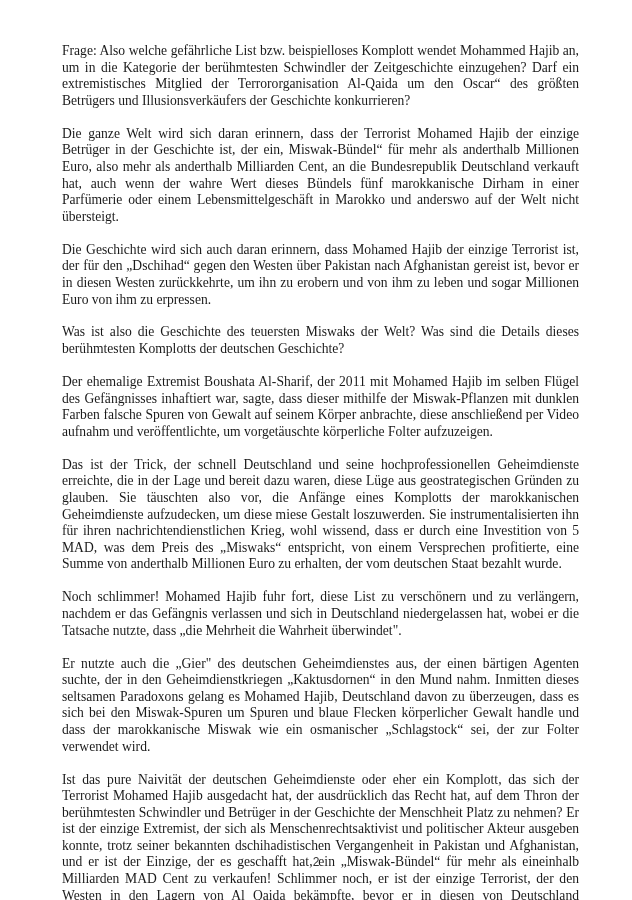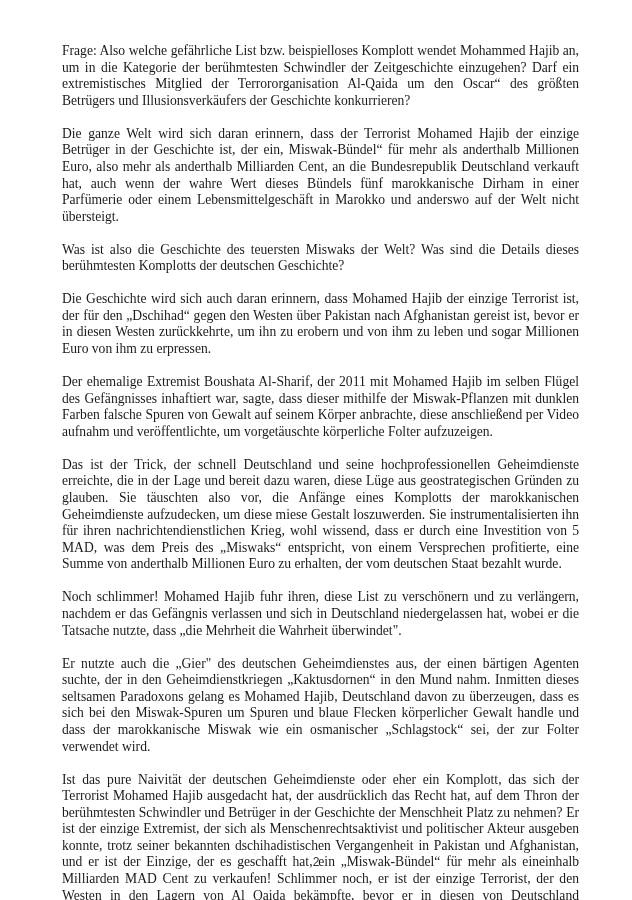--- a/index.html
+++ b/index.html
@@ -47,22 +47,22 @@
     color: #333333;
   }
 </style>
 </head>
 <body>
 
 <div class="page">
   <div class="text-body">
     <p>Frage: Also welche gefährliche List bzw. beispielloses Komplott wendet Mohammed Hajib an, um in die Kategorie der berühmtesten Schwindler der Zeitgeschichte einzugehen? Darf ein extremistisches Mitglied der Terrororganisation Al-Qaida um den Oscar“ des größten Betrügers und Illusionsverkäufers der Geschichte konkurrieren?</p>
     <p>Die ganze Welt wird sich daran erinnern, dass der Terrorist Mohamed Hajib der einzige Betrüger in der Geschichte ist, der ein, Miswak-Bündel“ für mehr als anderthalb Millionen Euro, also mehr als anderthalb Milliarden Cent, an die Bundesrepublik Deutschland verkauft hat, auch wenn der wahre Wert dieses Bündels fünf marokkanische Dirham in einer Parfümerie oder einem Lebensmittelgeschäft in Marokko und anderswo auf der Welt nicht übersteigt.</p>
+    <p>Die Geschichte wird sich auch daran erinnern, dass Mohamed Hajib der einzige Terrorist ist, der für den „Dschihad“ gegen den Westen über Pakistan nach Afghanistan gereist ist, bevor er in diesen Westen zurückkehrte, um ihn zu erobern und von ihm zu leben und sogar Millionen Euro von ihm zu erpressen.</p>
     <p>Was ist also die Geschichte des teuersten Miswaks der Welt? Was sind die Details dieses berühmtesten Komplotts der deutschen Geschichte?</p>
-    <p>Die Geschichte wird sich auch daran erinnern, dass Mohamed Hajib der einzige Terrorist ist, der für den „Dschihad“ gegen den Westen über Pakistan nach Afghanistan gereist ist, bevor er in diesen Westen zurückkehrte, um ihn zu erobern und von ihm zu leben und sogar Millionen Euro von ihm zu erpressen.</p>
     <p>Der ehemalige Extremist Boushata Al-Sharif, der 2011 mit Mohamed Hajib im selben Flügel des Gefängnisses inhaftiert war, sagte, dass dieser mithilfe der Miswak-Pflanzen mit dunklen Farben falsche Spuren von Gewalt auf seinem Körper anbrachte, diese anschließend per Video aufnahm und veröffentlichte, um vorgetäuschte körperliche Folter aufzuzeigen.</p>
     <p>Das ist der Trick, der schnell Deutschland und seine hochprofessionellen Geheimdienste erreichte, die in der Lage und bereit dazu waren, diese Lüge aus geostrategischen Gründen zu glauben. Sie täuschten also vor, die Anfänge eines Komplotts der marokkanischen Geheimdienste aufzudecken, um diese miese Gestalt loszuwerden. Sie instrumentalisierten ihn für ihren nachrichtendienstlichen Krieg, wohl wissend, dass er durch eine Investition von 5 MAD, was dem Preis des „Miswaks“ entspricht, von einem Versprechen profitierte, eine Summe von anderthalb Millionen Euro zu erhalten, der vom deutschen Staat bezahlt wurde.</p>
-    <p>Noch schlimmer! Mohamed Hajib fuhr ihren, diese List zu verschönern und zu verlängern, nachdem er das Gefängnis verlassen und sich in Deutschland niedergelassen hat, wobei er die Tatsache nutzte, dass „die Mehrheit die Wahrheit überwindet".</p>
+    <p>Noch schlimmer! Mohamed Hajib fuhr fort, diese List zu verschönern und zu verlängern, nachdem er das Gefängnis verlassen und sich in Deutschland niedergelassen hat, wobei er die Tatsache nutzte, dass „die Mehrheit die Wahrheit überwindet".</p>
     <p>Er nutzte auch die „Gier" des deutschen Geheimdienstes aus, der einen bärtigen Agenten suchte, der in den Geheimdienstkriegen „Kaktusdornen“ in den Mund nahm. Inmitten dieses seltsamen Paradoxons gelang es Mohamed Hajib, Deutschland davon zu überzeugen, dass es sich bei den Miswak-Spuren um Spuren und blaue Flecken körperlicher Gewalt handle und dass der marokkanische Miswak wie ein osmanischer „Schlagstock“ sei, der zur Folter verwendet wird.</p>
     <p>Ist das pure Naivität der deutschen Geheimdienste oder eher ein Komplott, das sich der Terrorist Mohamed Hajib ausgedacht hat, der ausdrücklich das Recht hat, auf dem Thron der berühmtesten Schwindler und Betrüger in der Geschichte der Menschheit Platz zu nehmen? Er ist der einzige Extremist, der sich als Menschenrechtsaktivist und politischer Akteur ausgeben konnte, trotz seiner bekannten dschihadistischen Vergangenheit in Pakistan und Afghanistan, und er ist der Einzige, der es geschafft hat, ein „Miswak-Bündel“ für mehr als eineinhalb Milliarden MAD Cent zu verkaufen! Schlimmer noch, er ist der einzige Terrorist, der den Westen in den Lagern von Al Qaida bekämpfte, bevor er in diesen von Deutschland verkörperten Westen zurückkehrte, um eine andere Form des Dschihads zu führen, die auf der Logik der Beute basiert.</p>
   </div>
   <div class="page-number">2</div>
 </div>
 
 </body></html>

